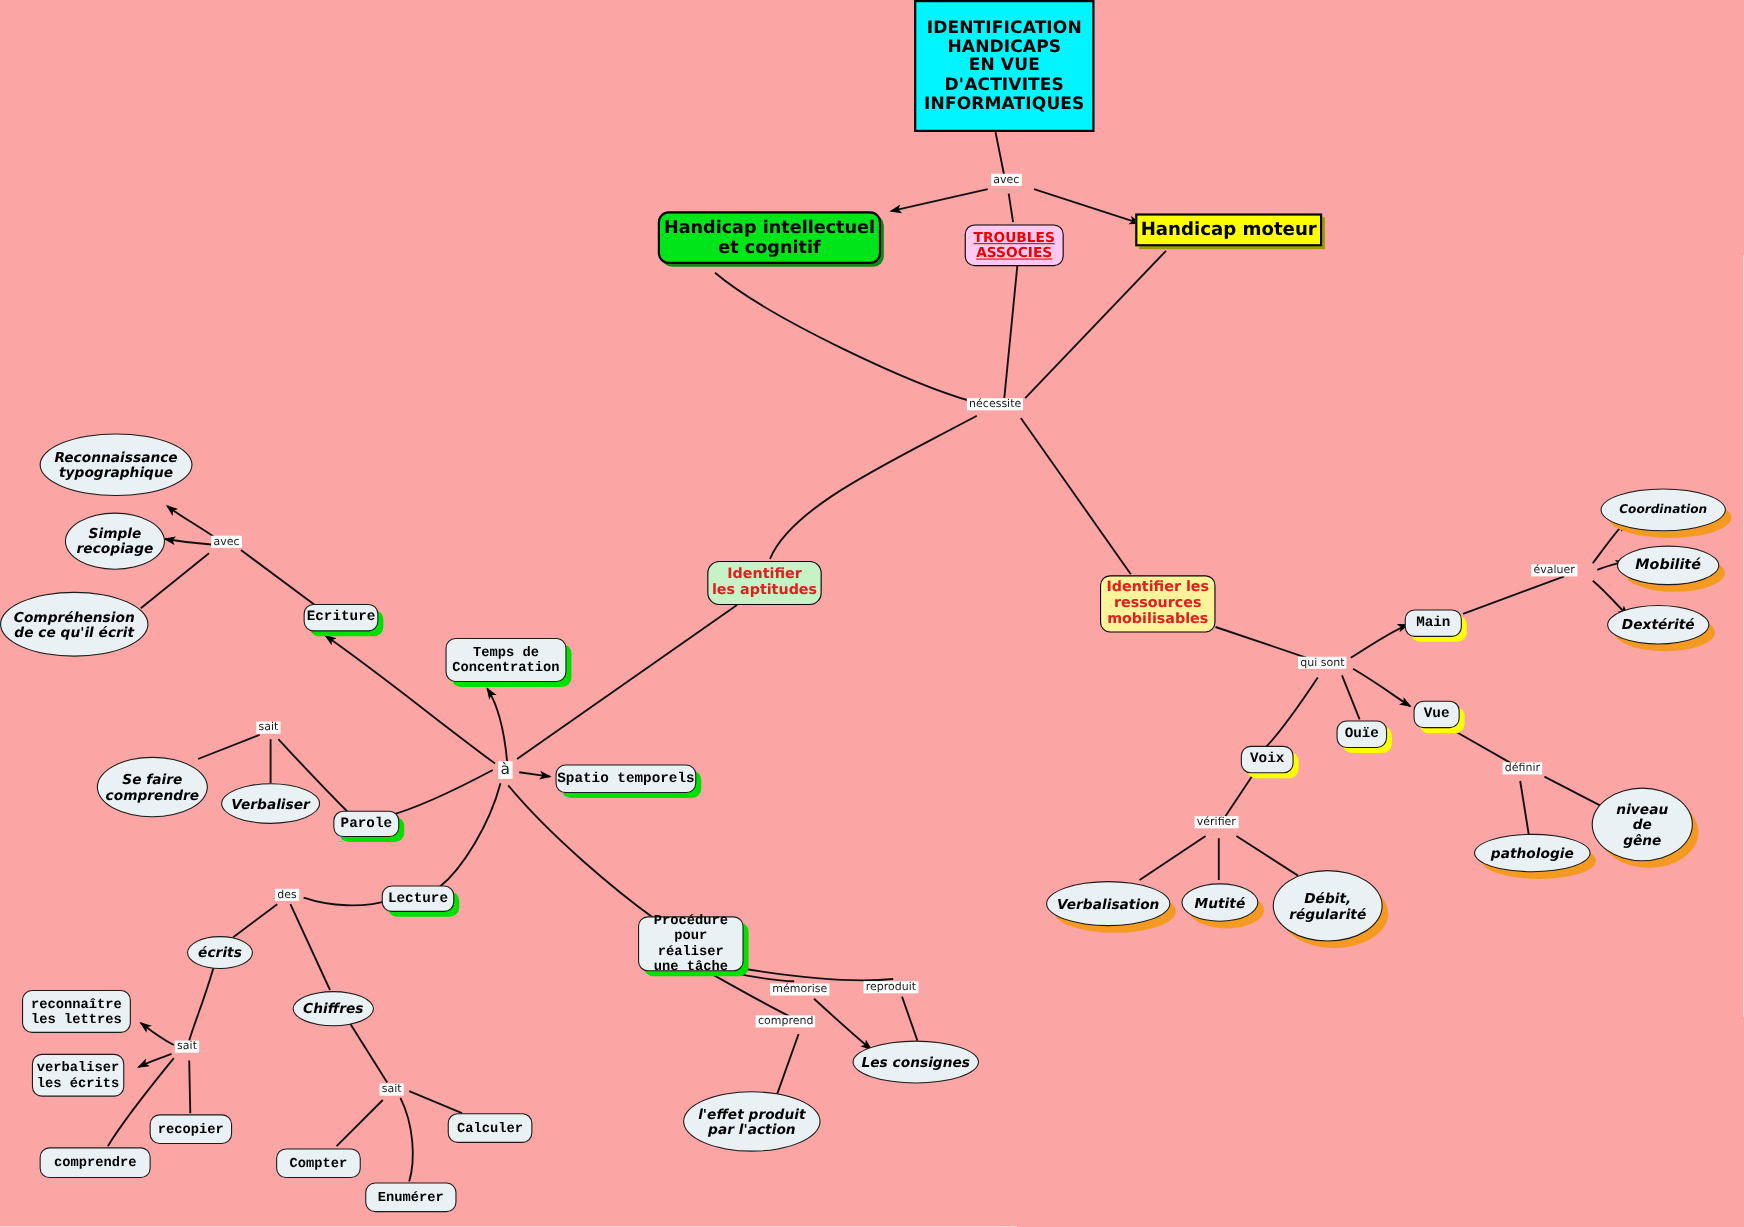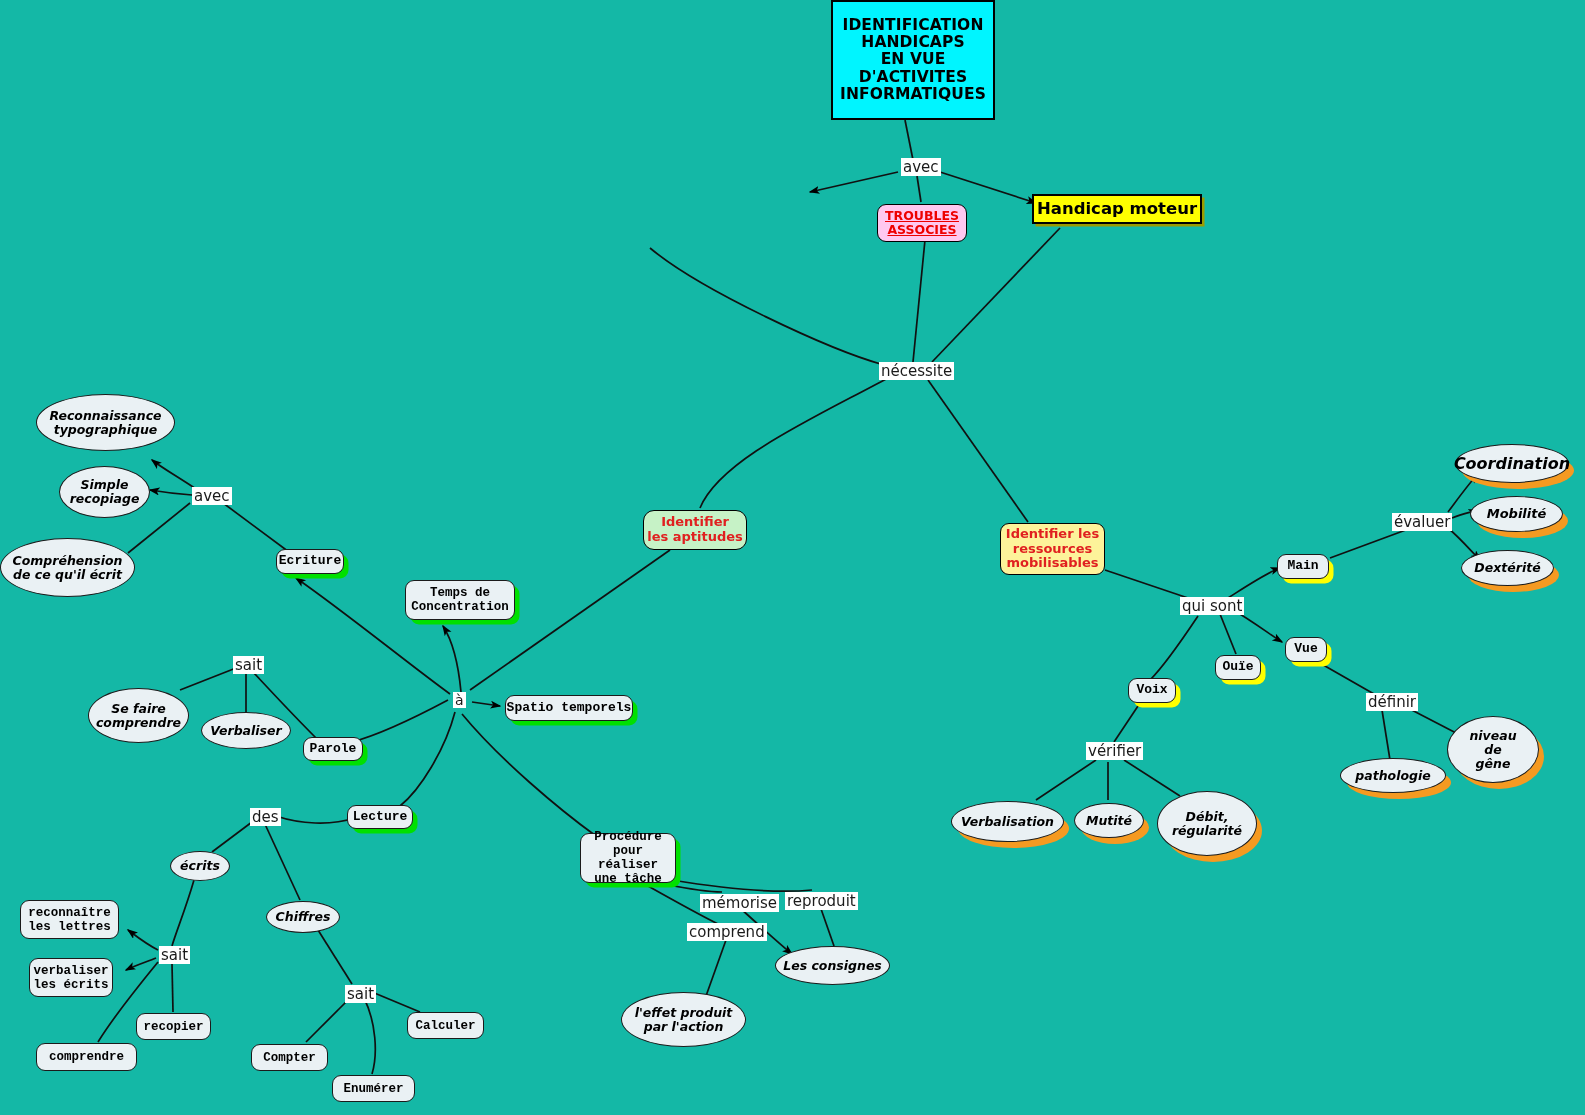--- a/index.html
+++ b/index.html
@@ -7,21 +7,21 @@
     padding: 0;
     background: #ffffff;
   }
   body {
     font-family: "DejaVu Sans", sans-serif;
   }
   #canvas {
     position: relative;
     width: 1585px;
     height: 1115px;
-    background: #14b8a6;
+    background: #fca5a5;
     overflow: hidden;
   }
   #edges {
     position: absolute;
     left: 0;
     top: 0;
     width: 1585px;
     height: 1115px;
     pointer-events: none;
   }
@@ -103,21 +103,21 @@
     border: 1.8px solid #000000;
     border-radius: 9px;
     color: #e02020;
     font-size: 13px;
   }
 
   
   .link-label {
     position: absolute;
     font-weight: normal;
-    font-size: 15px;
+    font-size: 10px;
     color: #1a1a1a;
     background: #ffffff;
     padding: 0 2px;
     white-space: nowrap;
     z-index: 6;
   }
 </style>
 </head>
 <body>
 
@@ -248,20 +248,24 @@
   </svg>
 
   <div class="node n-title" style="left:831px; top:0px; width:164px; height:120px; flex-direction:column; justify-content:center;">
     <div>IDENTIFICATION</div>
     <div>HANDICAPS</div>
     <div>EN VUE</div>
     <div>D'ACTIVITES</div>
     <div>INFORMATIQUES</div>
   </div>
 
+  <div class="node n-green-solid" style="left:598px; top:192px; width:203px; height:48px; flex-direction:column;">
+    <div>Handicap intellectuel</div>
+    <div>et cognitif</div>
+  </div>
 
   <div class="node n-pink" style="left:877px; top:204px; width:90px; height:38px; flex-direction:column;text-decoration:underline;">
     <div>TROUBLES</div>
     <div>ASSOCIES</div>
   </div>
 
   <div class="node n-yellow-solid" style="left:1032px; top:194px; width:170px; height:30px;">
     <div>Handicap moteur</div>
   </div>
 
@@ -383,21 +387,21 @@
   </div>
 
   <div class="node rbox sh-yellow" style="left:1285px; top:637px; width:42px; height:25px; font-size:13px;">
     <div>Vue</div>
   </div>
 
   <div class="node rbox sh-yellow" style="left:1128px; top:678px; width:48px; height:25px; font-size:13px;">
     <div>Voix</div>
   </div>
 
-  <div class="node ell sh-orange" style="left:1455px; top:444px; width:114px; height:39px; font-size:16px;">
+  <div class="node ell sh-orange" style="left:1455px; top:444px; width:114px; height:39px; font-size:11px;">
     <div>Coordination</div>
   </div>
 
   <div class="node ell sh-orange" style="left:1470px; top:496px; width:93px; height:36px; font-size:13px;">
     <div>Mobilité</div>
   </div>
 
   <div class="node ell sh-orange" style="left:1461px; top:550px; width:93px; height:36px; font-size:12.5px;text-align:center;">
     <div>Dextérité</div>
   </div>

